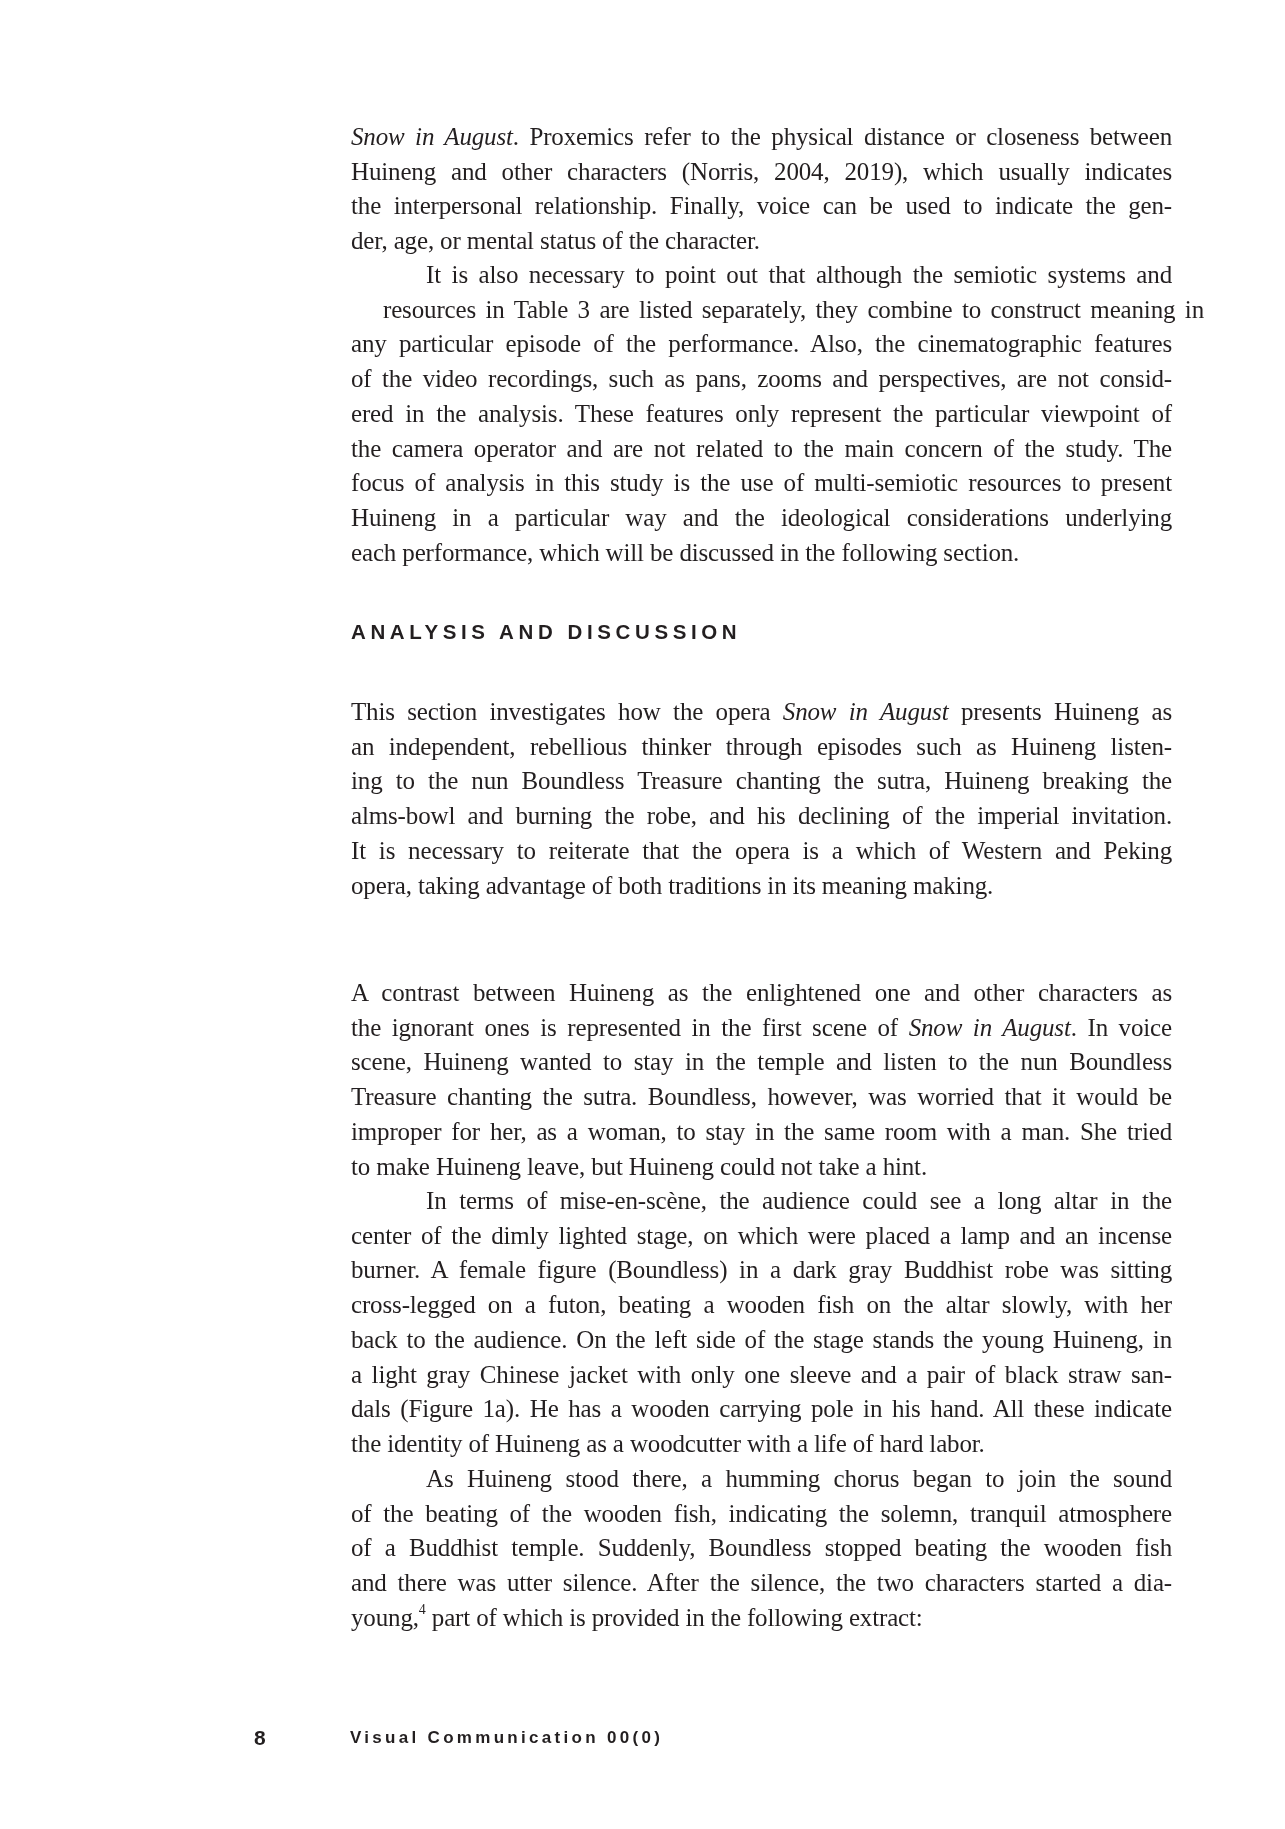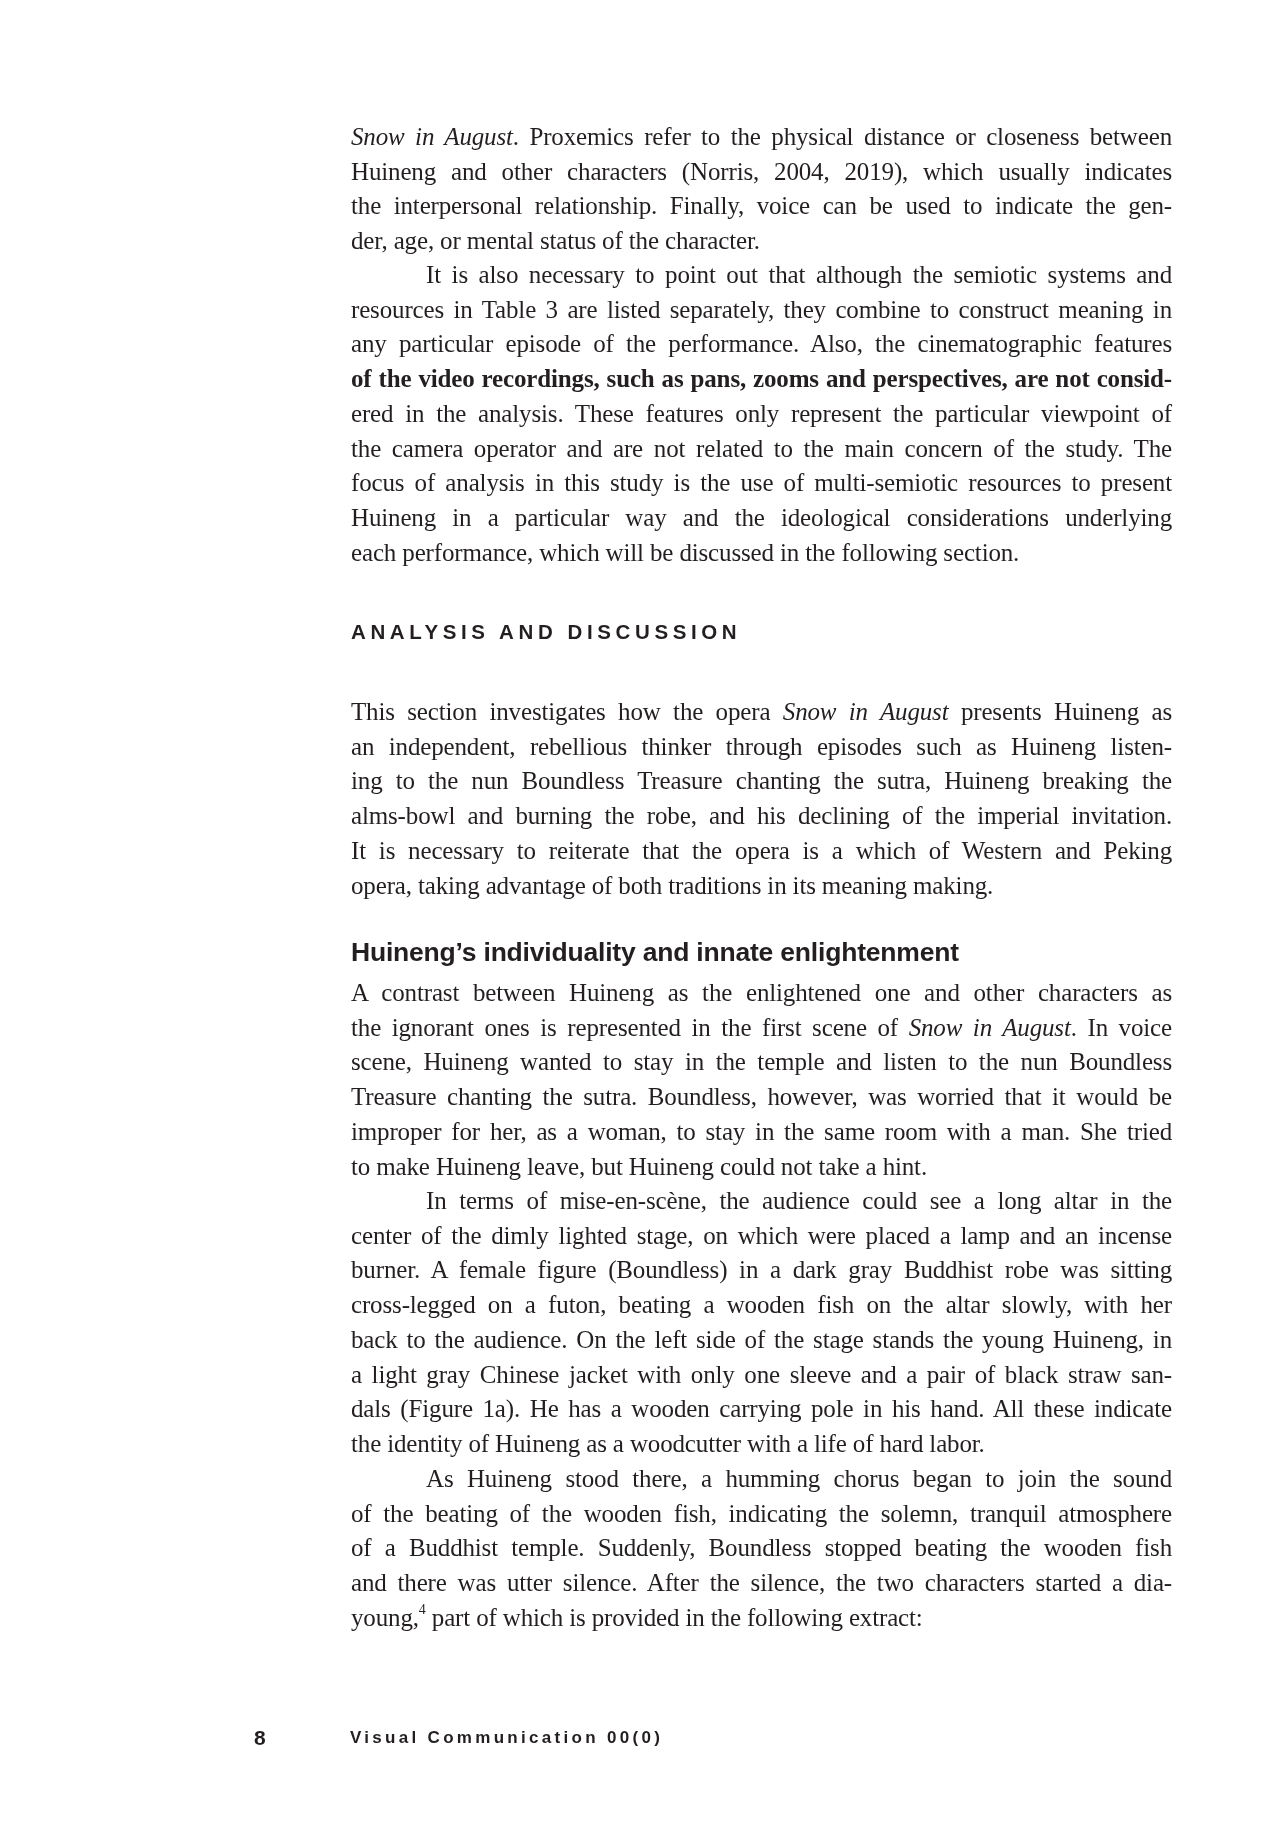--- a/index.html
+++ b/index.html
@@ -37,42 +37,41 @@
 
 <div class="page">
   <div id="p1">
       <div class="line" style="top: 122px;"><i>Snow in August</i><span>. Proxemics refer to the physical distance or closeness between</span></div>
       <div class="line" style="top: 156.7px;"><span>Huineng and other characters (Norris, 2004, 2019), which usually indicates</span></div>
       <div class="line" style="top: 191.4px;"><span>the interpersonal relationship. Finally, voice can be used to indicate the gen-</span></div>
       <div class="line last" style="top: 226.1px;"><span>der, age, or mental status of the character.</span></div>
     </div>
   <div id="p2">
       <div class="line indent" style="top: 260px;"><span>It is also necessary to point out that although the semiotic systems and</span></div>
-      <div class="line" style="top: 294.7px;"><span>resources in Table 3 are listed separately, they combine to construct meaning in</span></div>
+      <div class="line" style="top: 294.7px; margin-left: 32px;"><span>resources in Table 3 are listed separately, they combine to construct meaning in</span></div>
       <div class="line" style="top: 329.4px;"><span>any particular episode of the performance. Also, the cinematographic features</span></div>
-      <div class="line" style="top: 364.1px; font-weight: bold;"><span>of the video recordings, such as pans, zooms and perspectives, are not consid-</span></div>
+      <div class="line" style="top: 364.1px;"><span>of the video recordings, such as pans, zooms and perspectives, are not consid-</span></div>
       <div class="line" style="top: 398.8px;"><span>ered in the analysis. These features only represent the particular viewpoint of</span></div>
       <div class="line" style="top: 433.5px;"><span>the camera operator and are not related to the main concern of the study. The</span></div>
       <div class="line" style="top: 468.2px;"><span>focus of analysis in this study is the use of multi-semiotic resources to present</span></div>
       <div class="line" style="top: 502.9px;"><span>Huineng in a particular way and the ideological considerations underlying</span></div>
       <div class="line last" style="top: 537.6px;"><span>each performance, which will be discussed in the following section.</span></div>
     </div>
 
   <div class="h-caps" style="top:620px;">ANALYSIS AND DISCUSSION</div>
 
   <div id="p3">
       <div class="line" style="top: 697px;"><span>This section investigates how the opera </span><i>Snow in August</i><span> presents Huineng as</span></div>
       <div class="line" style="top: 731.7px;"><span>an independent, rebellious thinker through episodes such as Huineng listen-</span></div>
       <div class="line" style="top: 766.4px;"><span>ing to the nun Boundless Treasure chanting the sutra, Huineng breaking the</span></div>
       <div class="line" style="top: 801.1px;"><span>alms-bowl and burning the robe, and his declining of the imperial invitation.</span></div>
       <div class="line" style="top: 835.8px;"><span>It is necessary to reiterate that the opera is a which of Western and Peking</span></div>
       <div class="line last" style="top: 870.5px;"><span>opera, taking advantage of both traditions in its meaning making.</span></div>
     </div>
 
-  <div class="h-sub" style="top:937px;">Huineng’s individuality and innate enlightenment</div>
 
   <div id="p4">
       <div class="line" style="top: 978px;"><span>A contrast between Huineng as the enlightened one and other characters as</span></div>
       <div class="line" style="top: 1012.7px;"><span>the ignorant ones is represented in the first scene of </span><i>Snow in August</i><span>. In voice</span></div>
       <div class="line" style="top: 1047.4px;"><span>scene, Huineng wanted to stay in the temple and listen to the nun Boundless</span></div>
       <div class="line" style="top: 1082.1px;"><span>Treasure chanting the sutra. Boundless, however, was worried that it would be</span></div>
       <div class="line" style="top: 1116.8px;"><span>improper for her, as a woman, to stay in the same room with a man. She tried</span></div>
       <div class="line last" style="top: 1151.5px;"><span>to make Huineng leave, but Huineng could not take a hint.</span></div>
     </div>
   <div id="p5">

